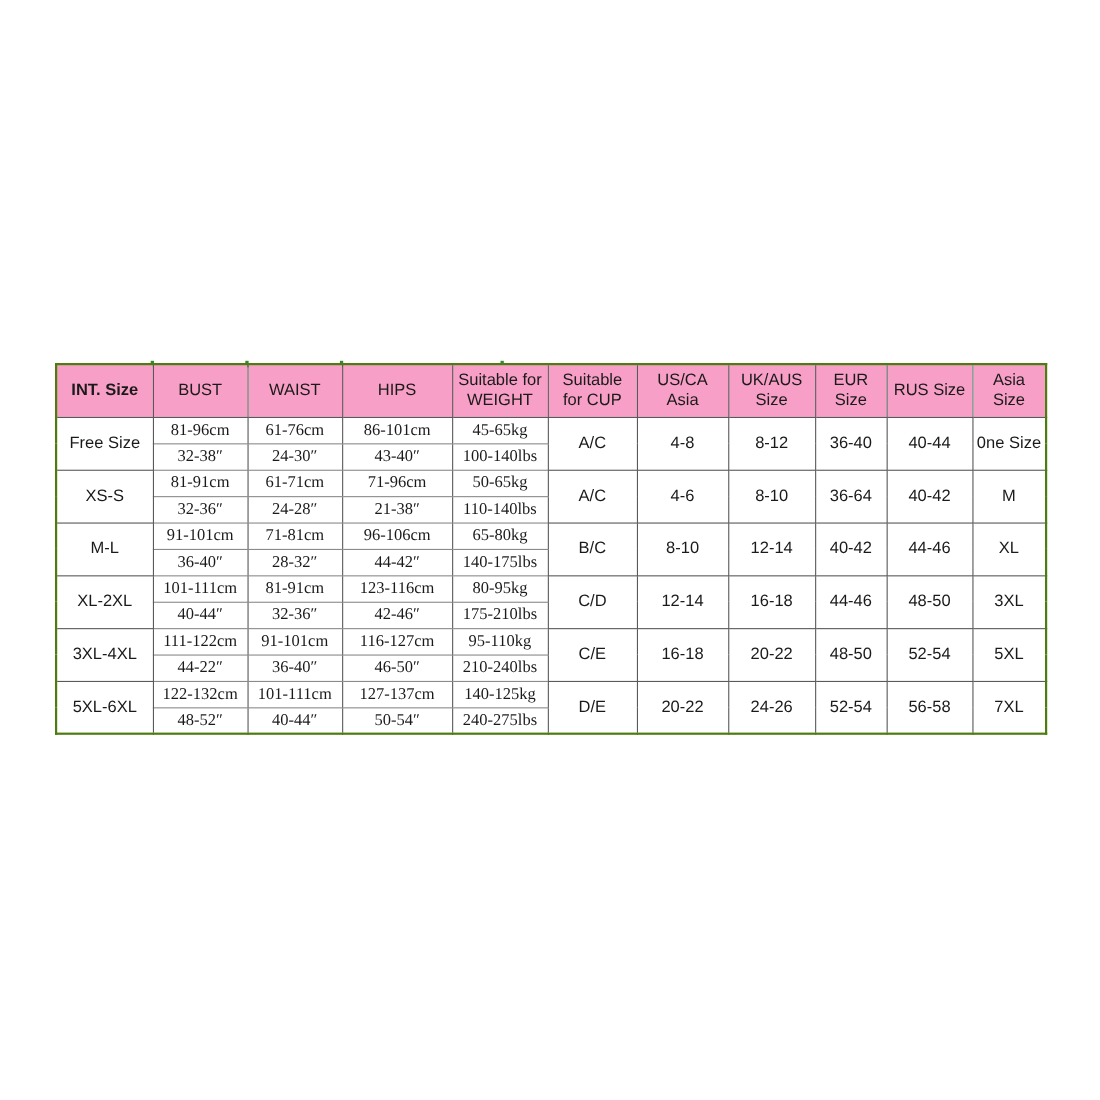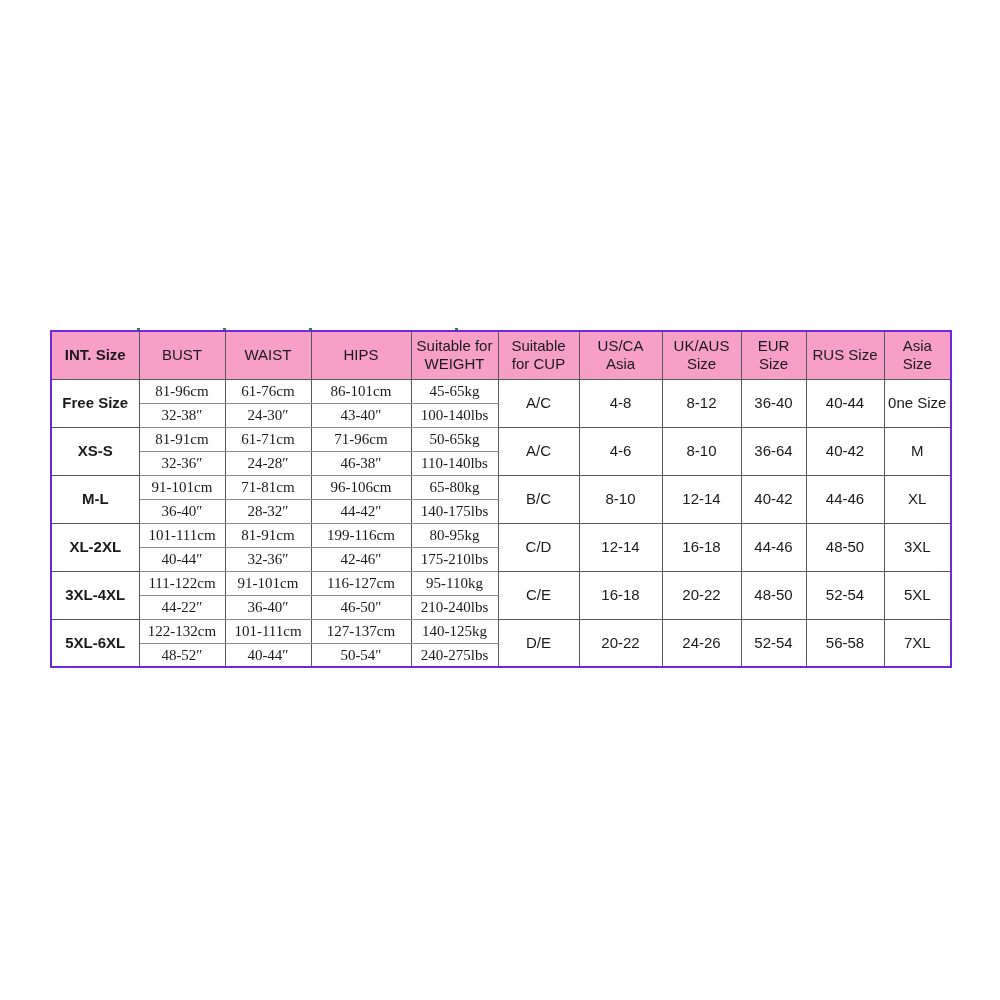--- a/index.html
+++ b/index.html
@@ -12,42 +12,42 @@
     font-family: "Liberation Sans", sans-serif;
   }
   table.size-chart {
     position: absolute;
     left: 50px;
     top: 330px;
     width: 900px;
     border-collapse: collapse;
     table-layout: fixed;
     color: #1a1a1a;
-    border: 2px solid #6d28d9;
+    border: 2px solid #4d7c0f;
     padding-left: 36px;
   }
   .size-chart th, .size-chart td {
     border: 1px solid #595959;
     padding: 0;
     text-align: center;
     vertical-align: middle;
     font-size: 15px;
     line-height: 1.22;
     overflow: hidden;
   }
   .size-chart thead tr { height: 48px; }
   .size-chart thead th {
     background: #F79FC6;
     font-weight: normal;
     white-space: pre-line;
   }
   .size-chart thead th.first { font-weight: bold; }
   .size-chart tr.sub { height: 24px; }
   .size-chart td { white-space: nowrap; }
-  .size-chart td.size-cell { font-weight: bold; }
+  .size-chart td.size-cell { font-weight: normal; }
   .size-chart td.half { border-top-color: #8a8a8a; border-bottom-color: #8a8a8a; font-family: Liberation Serif, serif; }
   .tick {
     position: absolute;
     top: 328px;
     width: 3px;
     height: 6px;
     background: #2e8b2e;
   }
   .t1 { left: 137px; } .t2 { left: 223px; } .t3 { left: 309px; } .t4 { left: 455px; }
 </style>
@@ -127,21 +127,21 @@
         <td rowspan="2">A/C</td>
         <td rowspan="2">4-6</td>
         <td rowspan="2">8-10</td>
         <td rowspan="2">36-64</td>
         <td rowspan="2">40-42</td>
         <td rowspan="2">M</td>
       </tr>
       <tr class="sub">
         <td class="half">32-36″</td>
         <td class="half">24-28″</td>
-        <td class="half">46-38″</td>
+        <td class="half">21-38″</td>
         <td class="half">110-140lbs</td>
       </tr>
 
       <tr class="sub">
         <td class="size-cell" rowspan="2">M-L</td>
         <td class="half">91-101cm</td>
         <td class="half">71-81cm</td>
         <td class="half">96-106cm</td>
         <td class="half">65-80kg</td>
         <td rowspan="2">B/C</td>
@@ -155,21 +155,21 @@
         <td class="half">36-40″</td>
         <td class="half">28-32″</td>
         <td class="half">44-42″</td>
         <td class="half">140-175lbs</td>
       </tr>
 
       <tr class="sub">
         <td class="size-cell" rowspan="2">XL-2XL</td>
         <td class="half">101-111cm</td>
         <td class="half">81-91cm</td>
-        <td class="half">199-116cm</td>
+        <td class="half">123-116cm</td>
         <td class="half">80-95kg</td>
         <td rowspan="2">C/D</td>
         <td rowspan="2">12-14</td>
         <td rowspan="2">16-18</td>
         <td rowspan="2">44-46</td>
         <td rowspan="2">48-50</td>
         <td rowspan="2">3XL</td>
       </tr>
       <tr class="sub">
         <td class="half">40-44″</td>

